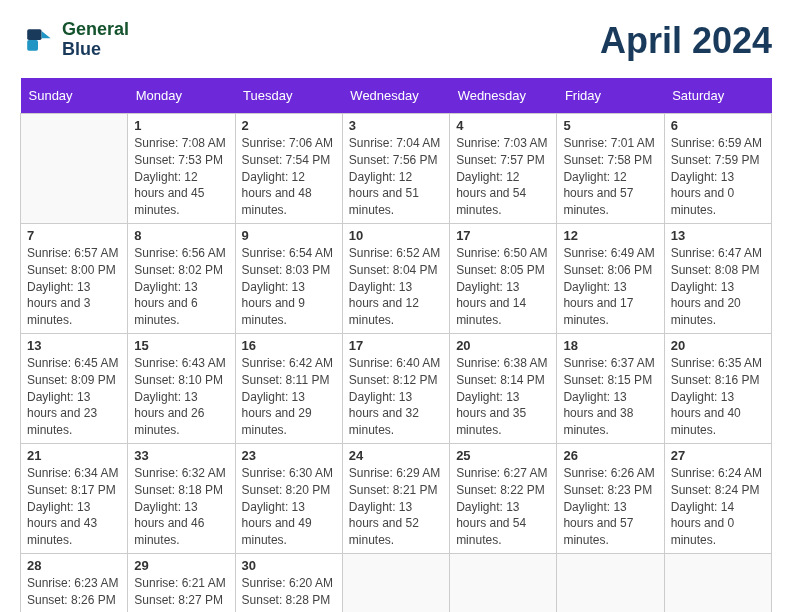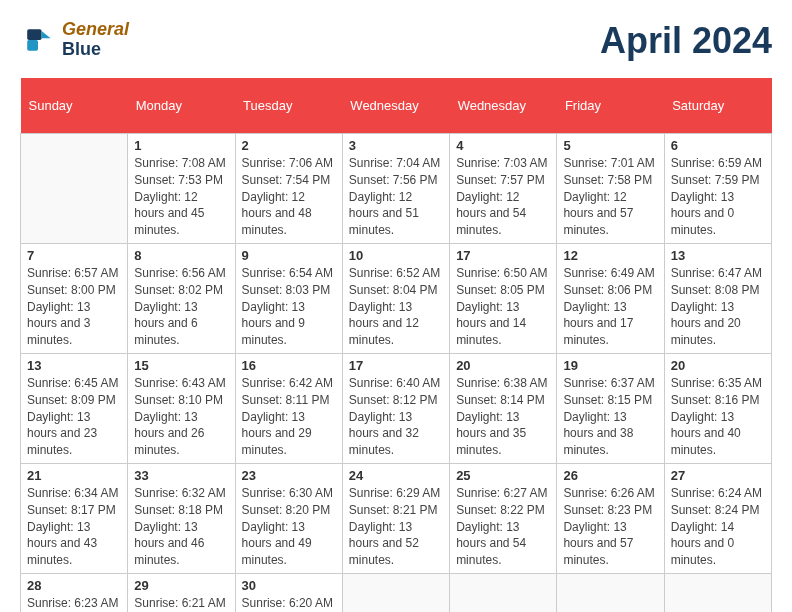--- a/index.html
+++ b/index.html
@@ -21,22 +21,21 @@
       align-items: center;
       gap: 6px;
     }
     .logo-text {
       font-size: 18px;
       font-weight: bold;
       color: #1a3a5c;
       line-height: 1.1;
     }
     .logo-text span {
-      color: #a16207;
-      font-style: italic;
+      color: #14532d;
     }
     .logo-icon {
       width: 36px;
       height: 36px;
     }
     .title-section {
       text-align: center;
     }
     .month-title {
       font-size: 36px;
@@ -46,23 +45,23 @@
     .subtitle {
       font-size: 16px;
       color: #333;
     }
     .calendar {
       width: 100%;
       border-collapse: collapse;
       font-size: 11px;
     }
     .calendar th {
-      background: #ef4444;
+      background: #6d28d9;
       color: #fff;
-      padding: 20px 8px;
+      padding: 10px 8px;
       text-align: left;
       font-size: 13px;
       font-weight: normal;
     }
     .calendar td {
       border: 1px solid #ccc;
       vertical-align: top;
       padding: 4px 6px;
       width: calc(100% / 7);
       min-height: 80px;
@@ -193,21 +192,21 @@
         </td>
         <td>
           <span class="day-number">17</span>
           <div class="day-info">Sunrise: 6:40 AM<br>Sunset: 8:12 PM<br>Daylight: 13 hours and 32 minutes.</div>
         </td>
         <td>
           <span class="day-number">20</span>
           <div class="day-info">Sunrise: 6:38 AM<br>Sunset: 8:14 PM<br>Daylight: 13 hours and 35 minutes.</div>
         </td>
         <td>
-          <span class="day-number">19</span>
+          <span class="day-number">18</span>
           <div class="day-info">Sunrise: 6:37 AM<br>Sunset: 8:15 PM<br>Daylight: 13 hours and 38 minutes.</div>
         </td>
         <td>
           <span class="day-number">20</span>
           <div class="day-info">Sunrise: 6:35 AM<br>Sunset: 8:16 PM<br>Daylight: 13 hours and 40 minutes.</div>
         </td>
       </tr>
       <tr class="week-row">
         <td>
           <span class="day-number">21</span>

